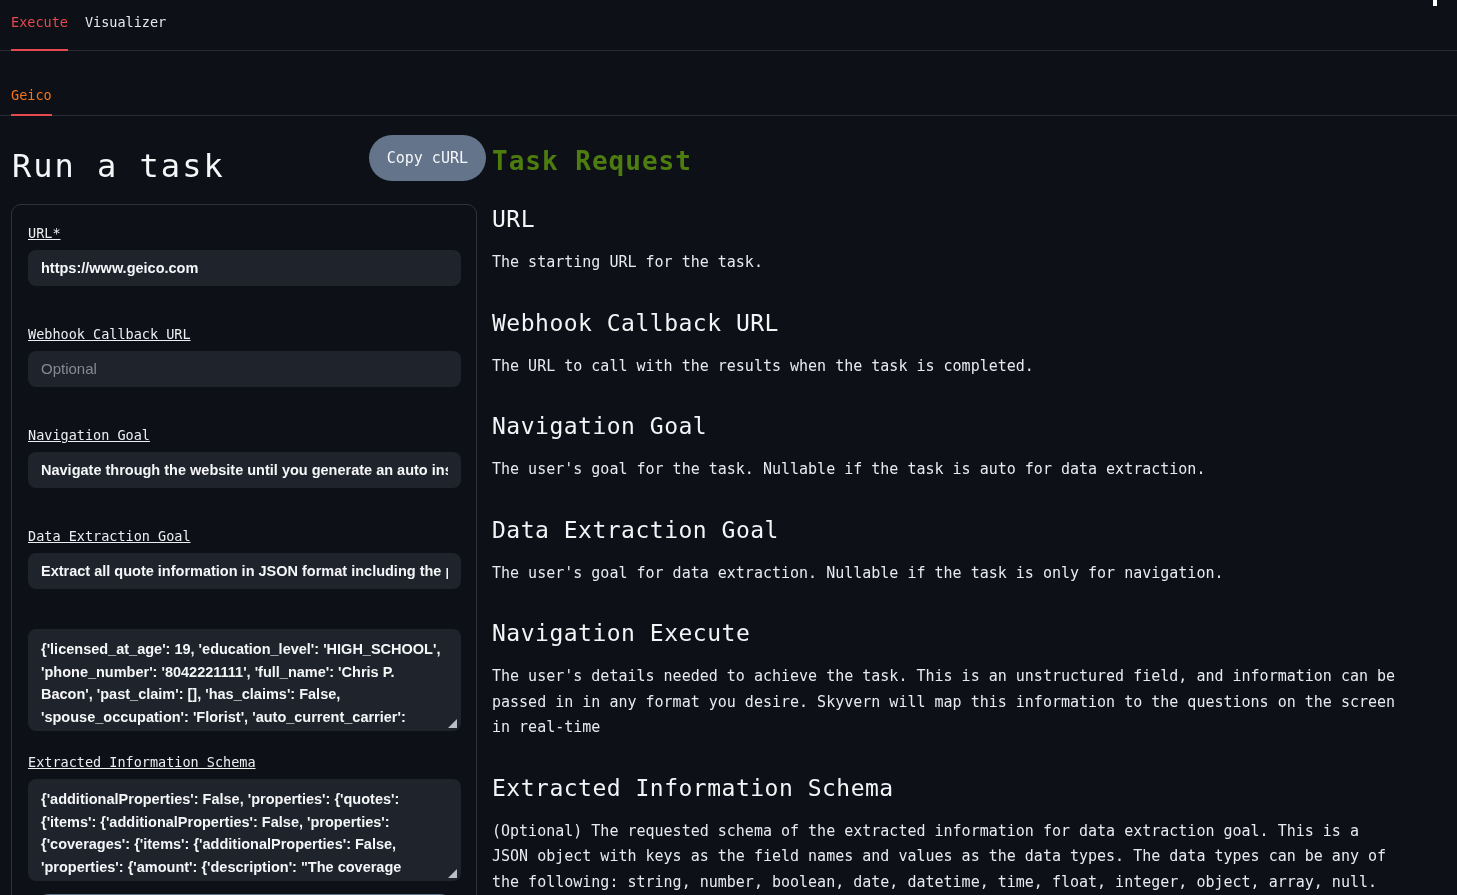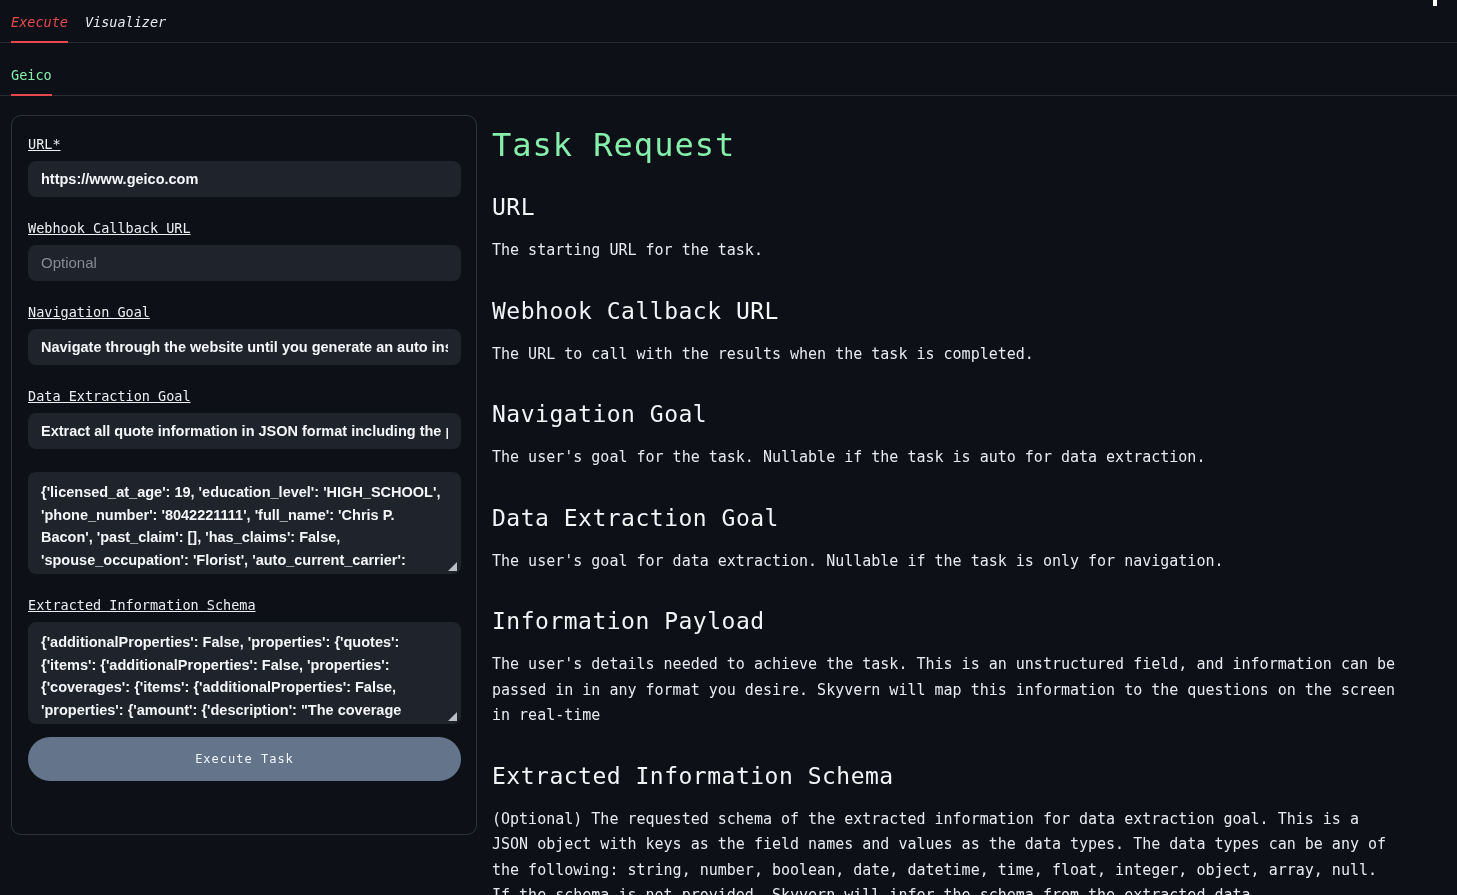--- a/index.html
+++ b/index.html
@@ -13,25 +13,24 @@
   
   .tabs-row {
     padding: 14px 0 0 11px;
     border-bottom: 1px solid #262b34;
     display: flex;
     gap: 17px;
     align-items: flex-end;
   }
   .tab {
     font-size: 13.5px;
-    padding-bottom: 12px;
+    padding-bottom: 20px;
     cursor: pointer;
     color: #e6e9ee;
     position: relative;
-    font-style: italic;
   }
   .tab.active { color: #e5484d; }
   .tab.active::after {
     content: "";
     position: absolute;
     left: 0; right: 0; bottom: -1px;
     height: 2px;
     background: #e5484d;
   }
   .subtabs-row {
@@ -39,21 +38,21 @@
     border-bottom: 1px solid #262b34;
     display: flex;
   }
   .subtab {
     font-size: 13.5px;
     padding-bottom: 12px;
     cursor: pointer;
     position: relative;
     color: #e6e9ee;
   }
-  .subtab.active { color: #86efac; }
+  .subtab.active { color: #f97316; margin-top: 12px; }
   .subtab.active::after {
     content: "";
     position: absolute;
     left: 0; right: 0; bottom: -1px;
     height: 2px;
     background: #e5484d;
   }
   
   .main {
     display: flex;
@@ -108,21 +107,21 @@
     width: 433px;
     height: 36px;
     background: #1e232c;
     border: none;
     border-radius: 8px;
     padding: 0 13px;
     color: #f5f6f8;
     font-family: "Liberation Sans", sans-serif;
     font-weight: 700;
     font-size: 14.5px;
-    margin-bottom: 23px;
+    margin-bottom: 40px;
     outline: none;
   }
   .text-input::placeholder {
     color: #848a94;
     font-weight: 400;
     font-size: 15px;
   }
   .textarea-wrap { position: relative; width: 433px; margin-bottom: 23px; }
   .textarea-wrap.last { margin-bottom: 13px; }
   .json-textarea {
@@ -157,24 +156,24 @@
     border: none;
     border-radius: 22px;
     font-family: "DejaVu Sans Mono", monospace;
     font-size: 12px;
     letter-spacing: 1px;
     cursor: pointer;
     display: block;
   }
   
   .docs-title {
-    font-size: 32px;
-    font-weight: 400;
+    font-size: 26px;
+    font-weight: 700;
     letter-spacing: 1px;
-    color: #86efac;
+    color: #4d7c0f;
   }
   .doc-heading {
     font-size: 23px;
     font-weight: 500;
     letter-spacing: 0.5px;
     color: #f2f4f6;
     margin-top: 34px;
   }
   .doc-heading.first { margin-top: 30px; }
   .doc-body {
@@ -200,20 +199,24 @@
   <div class="tab">Visualizer</div>
 </div>
 
 <div class="subtabs-row">
   <div class="subtab active">Geico</div>
 </div>
 
 <div class="main">
 
   <div class="left-col">
+    <div class="left-header">
+      <div class="run-title">Run a task</div>
+      <button class="copy-curl-btn">Copy cURL</button>
+    </div>
 
     <div class="card">
 
       <label class="field-label">URL*</label>
       <input class="text-input" type="text" value="https://www.geico.com" style="">
 
       <label class="field-label">Webhook Callback URL</label>
       <input class="text-input" type="text" placeholder="Optional" style="">
 
       <label class="field-label">Navigation Goal</label>
@@ -245,21 +248,21 @@
 
     <div class="doc-heading">Webhook Callback URL</div>
     <div class="doc-body">The URL to call with the results when the task is completed.</div>
 
     <div class="doc-heading">Navigation Goal</div>
     <div class="doc-body">The user's goal for the task. Nullable if the task is auto for data extraction.</div>
 
     <div class="doc-heading">Data Extraction Goal</div>
     <div class="doc-body">The user's goal for data extraction. Nullable if the task is only for navigation.</div>
 
-    <div class="doc-heading">Information Payload</div>
+    <div class="doc-heading">Navigation Execute</div>
     <div class="doc-body">The user's details needed to achieve the task. This is an unstructured field, and information can be passed in in any format you desire. Skyvern will map this information to the questions on the screen in real-time</div>
 
     <div class="doc-heading">Extracted Information Schema</div>
     <div class="doc-body">(Optional) The requested schema of the extracted information for data extraction goal. This is a JSON object with keys as the field names and values as the data types. The data types can be any of the following: string, number, boolean, date, datetime, time, float, integer, object, array, null. If the schema is not provided, Skyvern will infer the schema from the extracted data.</div>
   </div>
 
 </div>
 
 <div class="scroll-dot"></div>
 

